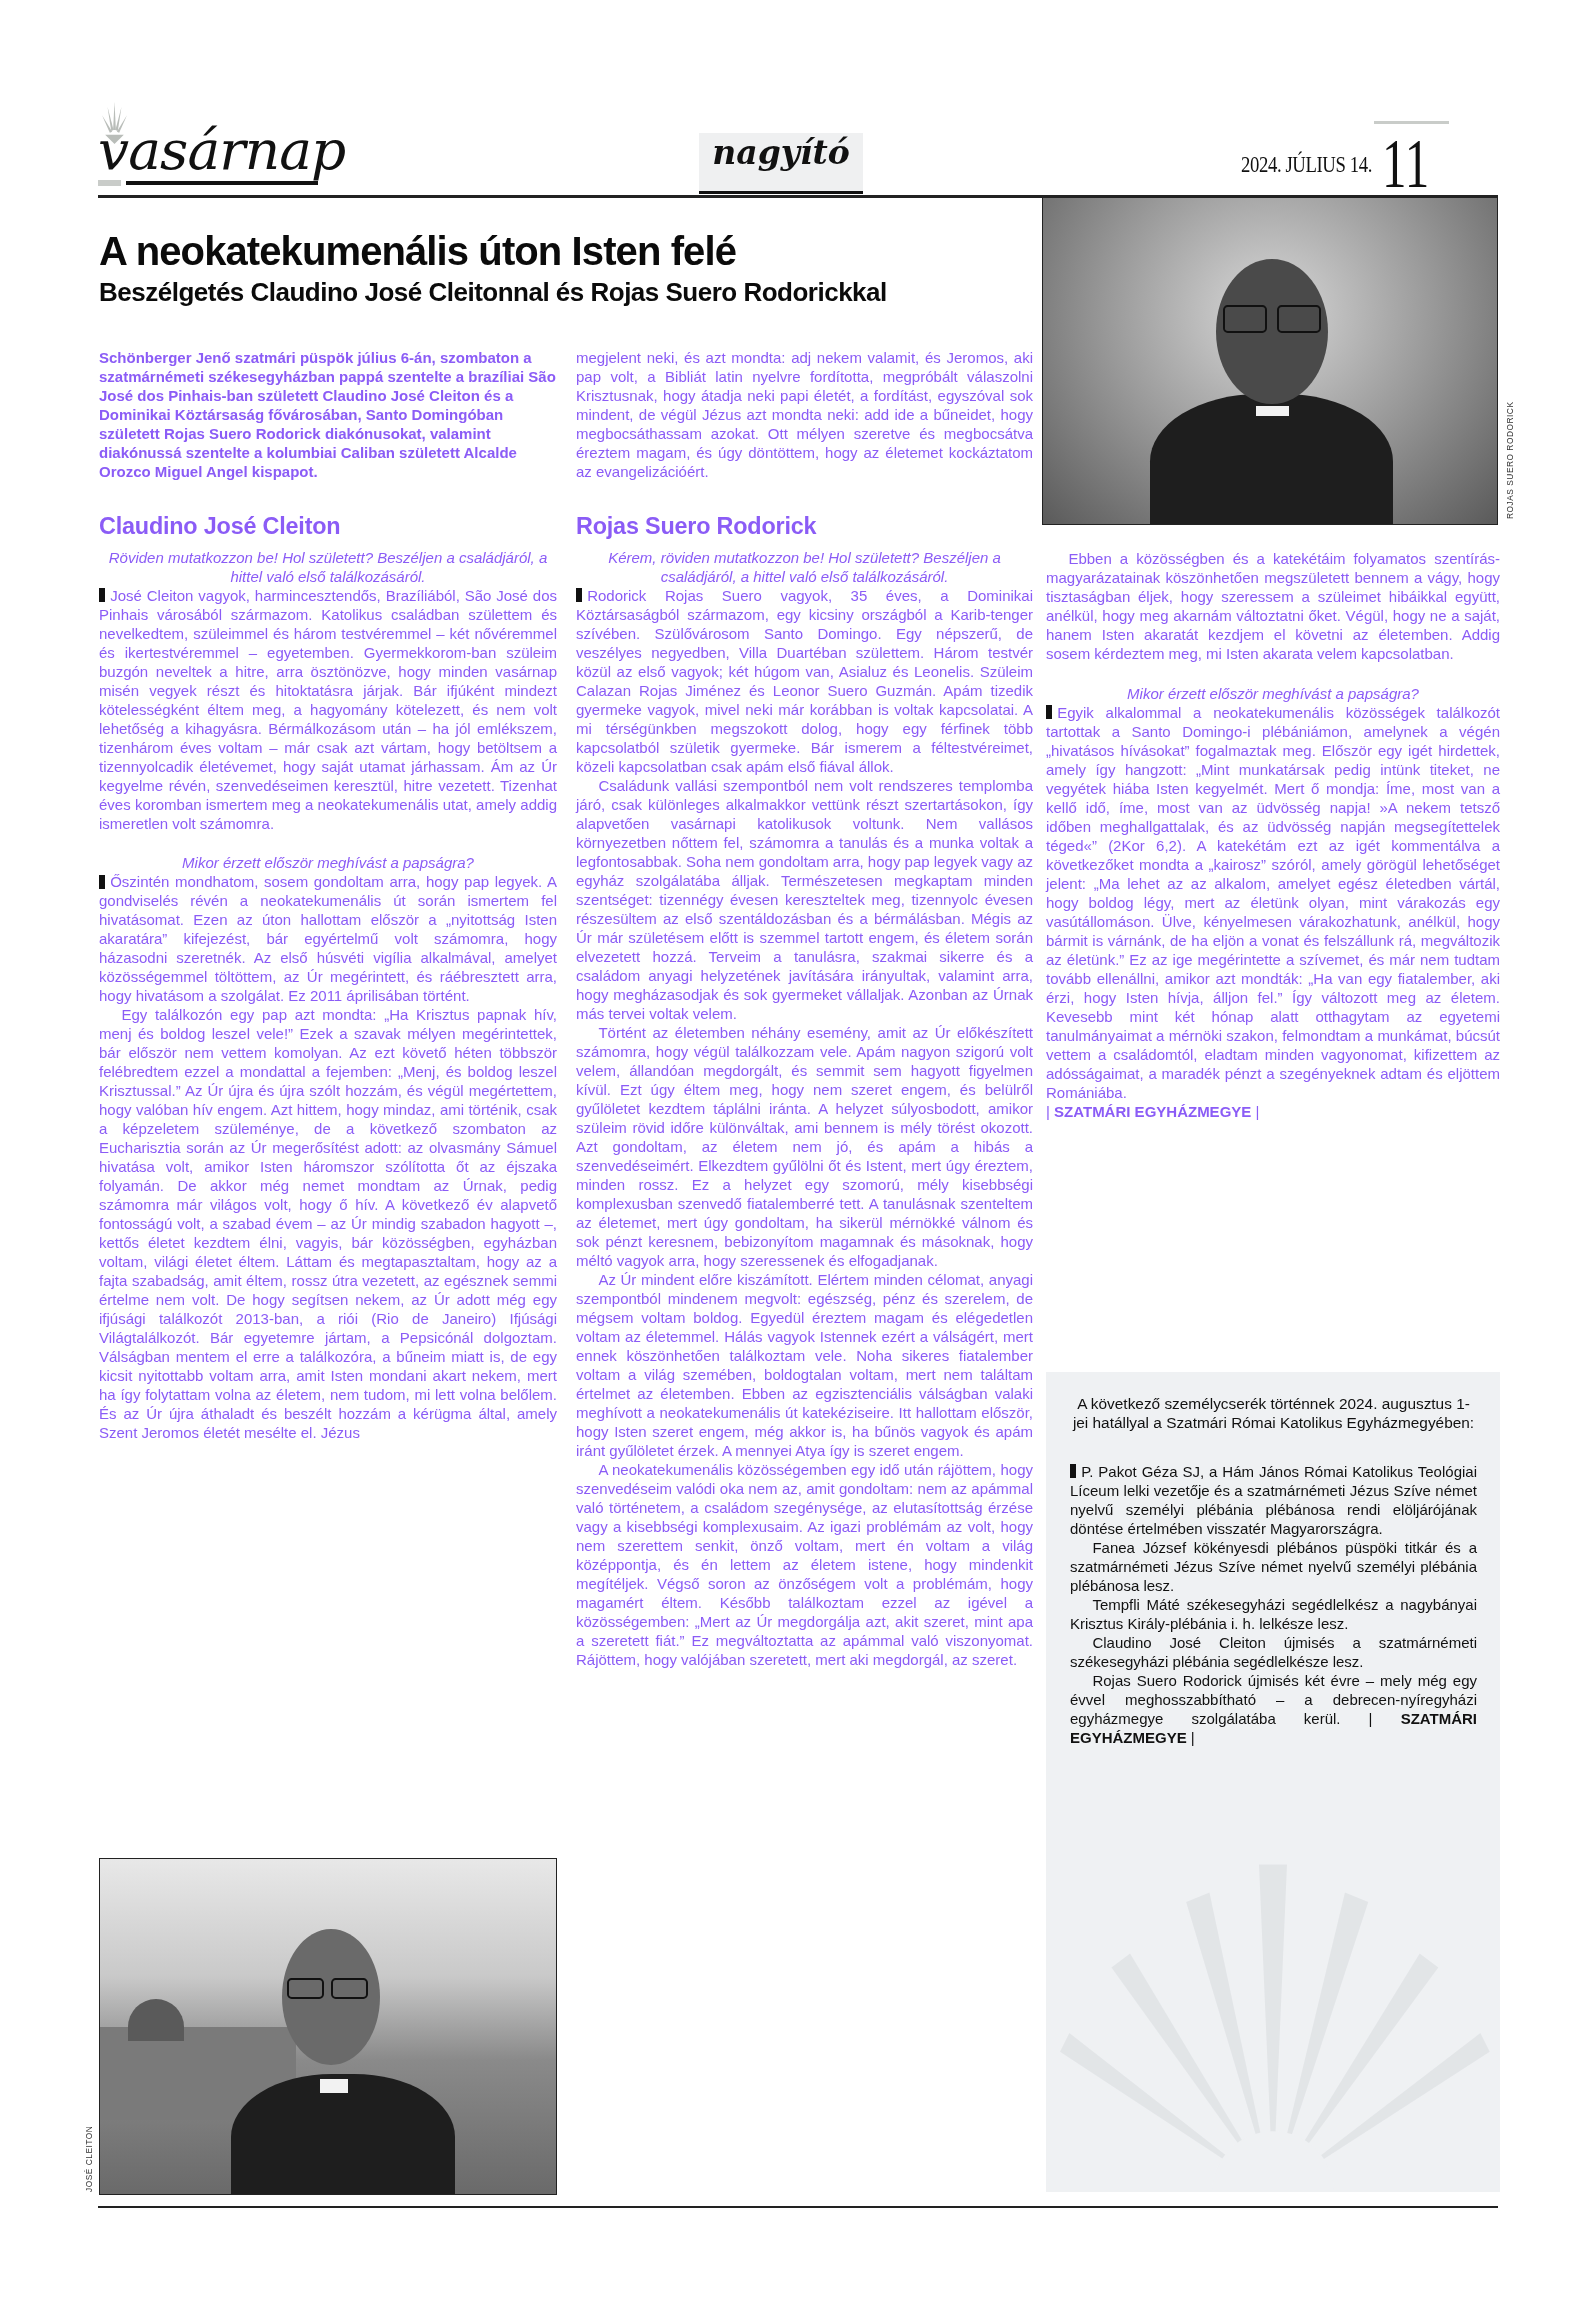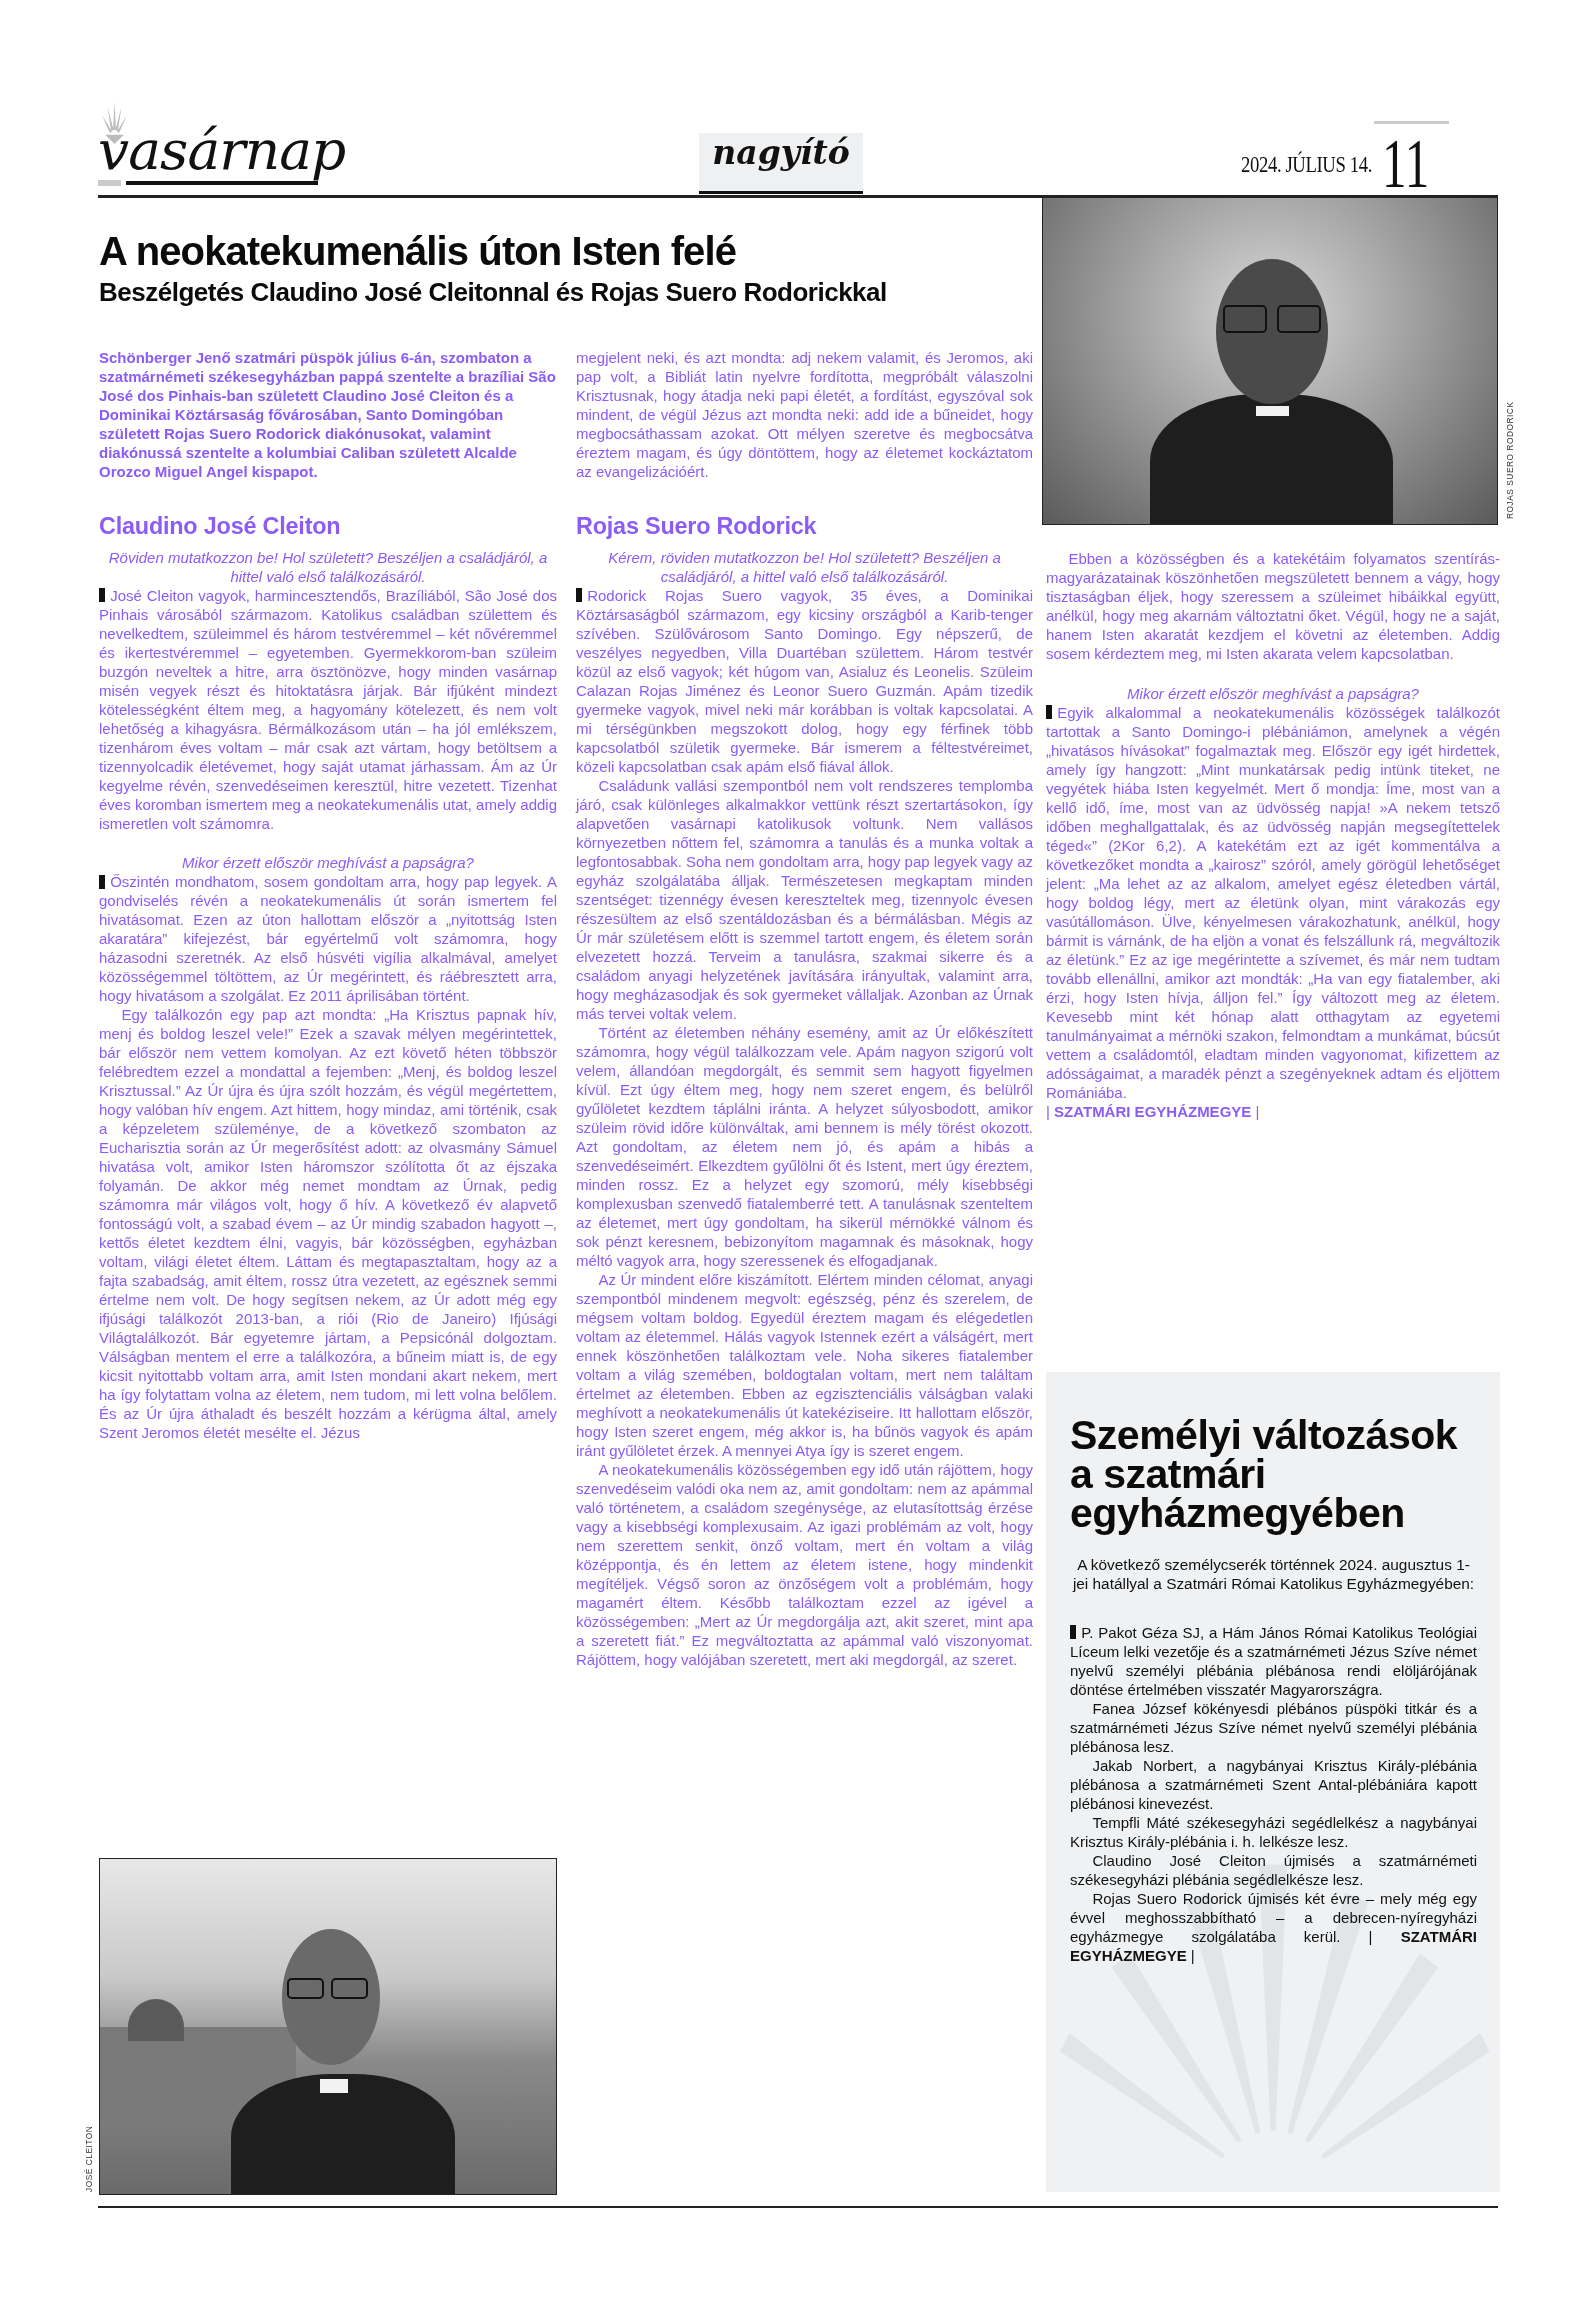--- a/index.html
+++ b/index.html
@@ -159,26 +159,24 @@
       <polygon points="486,900 300,280 350,260"></polygon>
       <polygon points="486,900 640,260 690,280"></polygon>
       <polygon points="486,900 140,420 180,390"></polygon>
       <polygon points="486,900 800,390 840,420"></polygon>
       <polygon points="486,900 30,600 50,560"></polygon>
       <polygon points="486,900 930,560 950,600"></polygon>
     </g>
     <circle cx="486" cy="900" r="130" fill="#eff1f3"></circle>
   </svg>
   <div class="box-inner">
-    <h2 class="box-title">Személyi változások a szatmári egyházmegyében</h2>
     <p class="box-lead">A következő személycserék történnek 2024. augusztus 1-jei hatállyal a Szatmári Római Katolikus Egyházmegyében:</p>
     <div class="box-body">
       <p><span class="bar"></span><span>P. Pakot Géza SJ, a Hám János Római Katolikus Teológiai Líceum lelki vezetője és a szatmárnémeti Jézus Szíve német nyelvű személyi plébánia plébánosa rendi elöljárójának döntése értelmében visszatér Magyarországra.</span></p>
       <p class="indent">Fanea József kökényesdi plébános püspöki titkár és a szatmárnémeti Jézus Szíve német nyelvű személyi plébánia plébánosa lesz.</p>
-      <p class="indent">Jakab Norbert, a nagybányai Krisztus Király-plébánia plébánosa a szatmárnémeti Szent Antal-plébániára kapott plébánosi kinevezést.</p>
       <p class="indent">Tempfli Máté székesegyházi segédlelkész a nagybányai Krisztus Király-plébánia i. h. lelkésze lesz.</p>
       <p class="indent">Claudino José Cleiton újmisés a szatmárnémeti székesegyházi plébánia segédlelkésze lesz.</p>
       <p class="indent"><span>Rojas Suero Rodorick újmisés két évre – mely még egy évvel meghosszabbítható – a debrecen-nyíregyházi egyházmegye szolgálatába kerül.</span> | <span class="source">SZATMÁRI EGYHÁZMEGYE</span> |</p>
     </div>
   </div>
 </aside>
 
 <div class="bottom-rule"></div>
 
 

